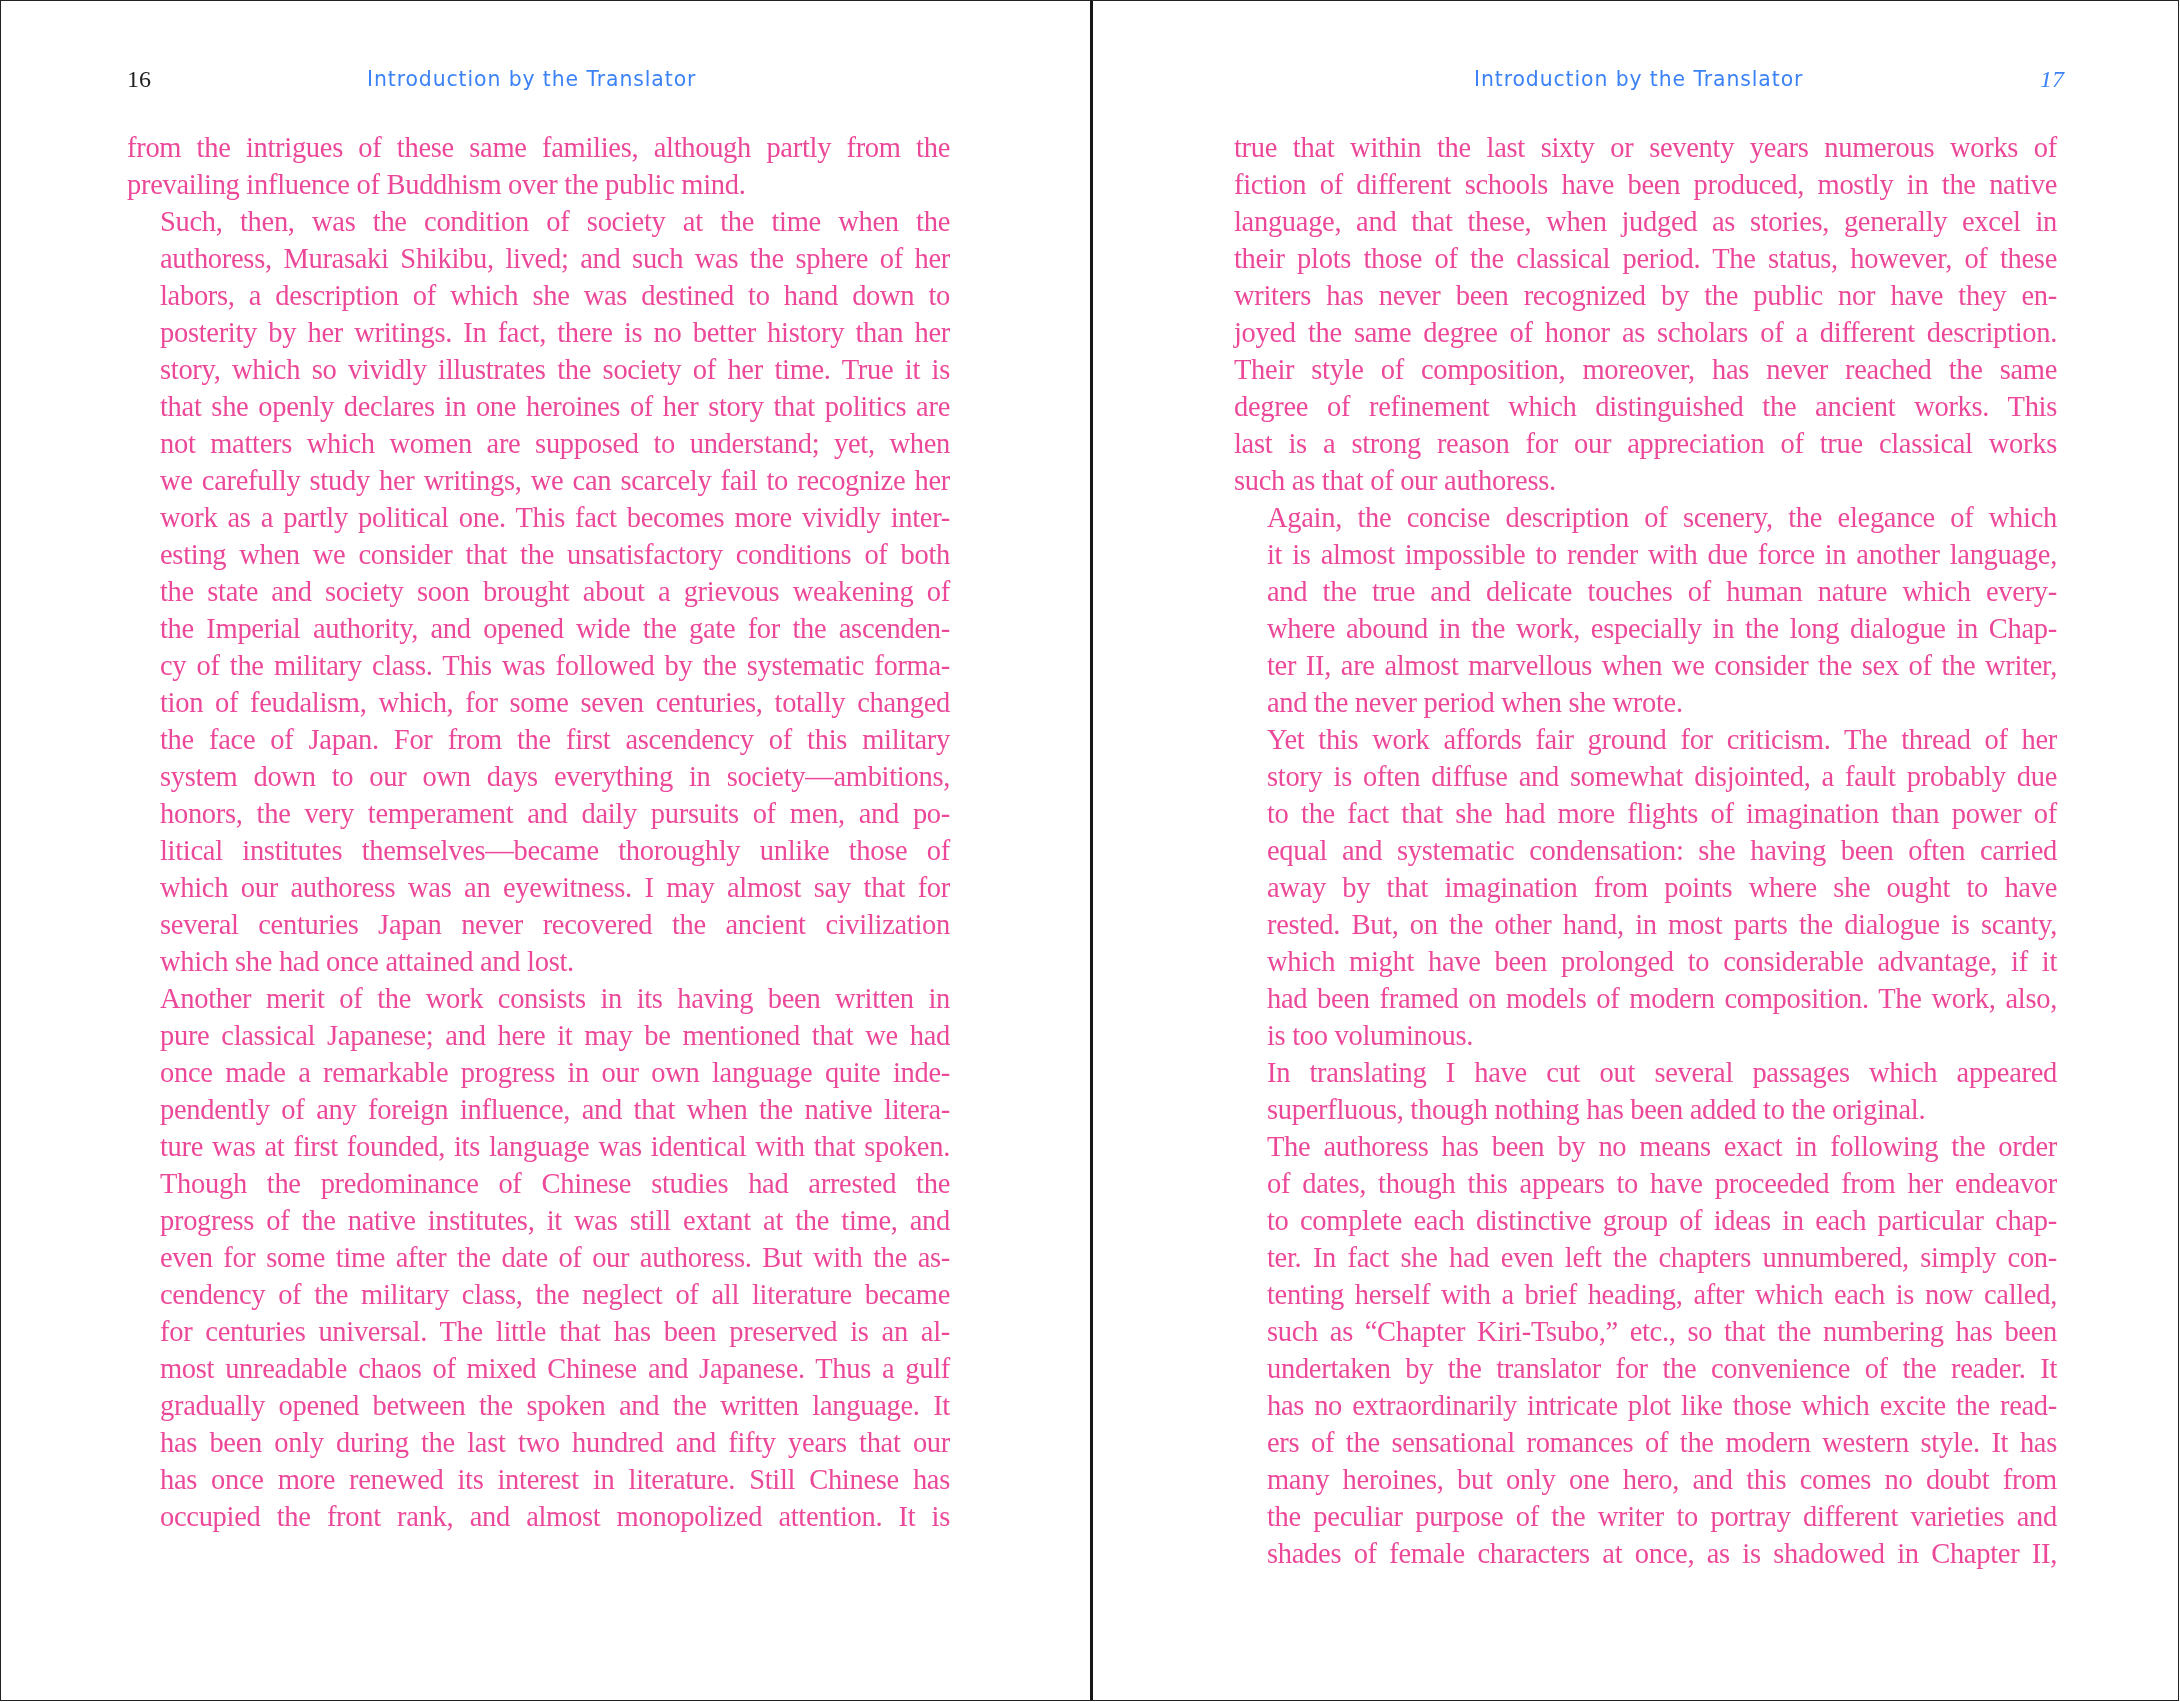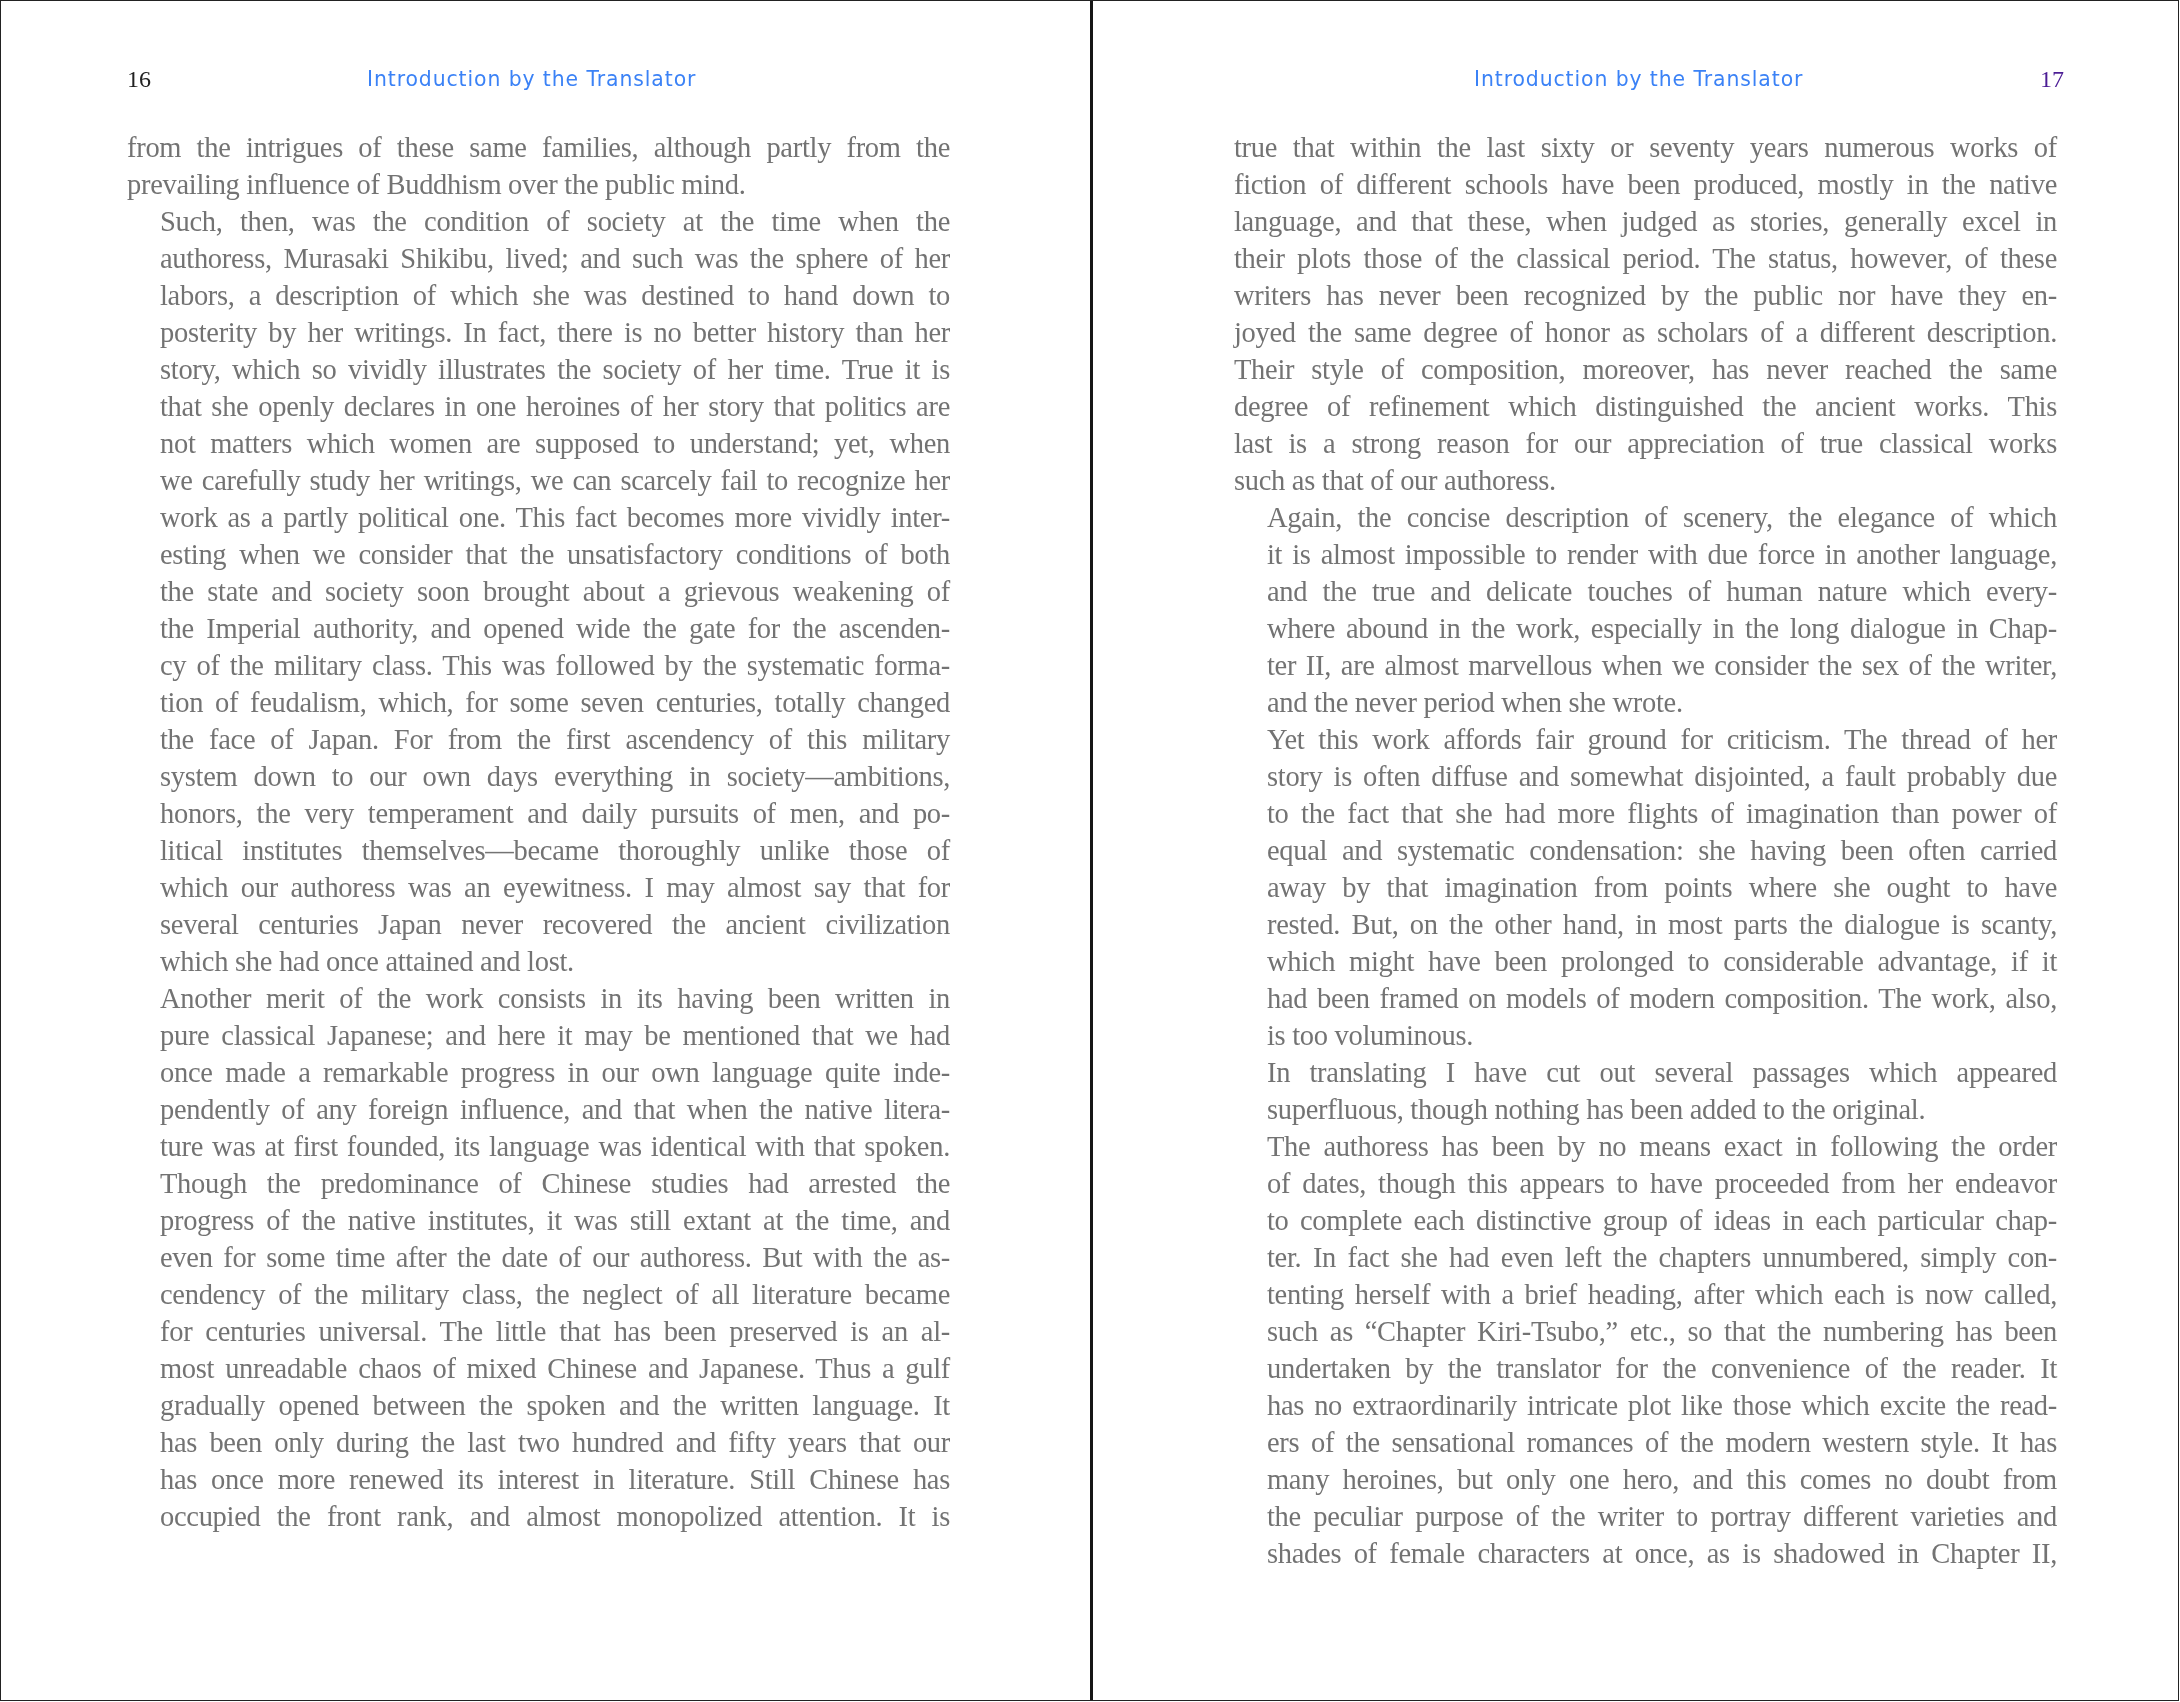--- a/index.html
+++ b/index.html
@@ -16,25 +16,25 @@
   .page.right { left: 1091px; width: 1086px; }
   .running-head {
     position: absolute; top: 61px; height: 34px;
     font-family: "DejaVu Sans", sans-serif; font-size: 20.4px; color: #3b82f6;
     letter-spacing: 0.9px; line-height: 34px;
   }
   .folio { font-family: "Liberation Serif", serif; font-size: 24px; }
   .left .folio { position: absolute; left: 126px; top: 61px; line-height: 34px; color:#222; }
   .left .running-title { left: 366px; width: 358px; text-align: left; }
   .right .running-title { left: 382px; width: 358px; text-align: left; }
-  .right .folio { position: absolute; left: 948px; top: 61px; line-height: 34px; color:#4c1d95; }
+  .right .folio { position: absolute; left: 948px; top: 61px; line-height: 34px; color:#3b82f6;font-style:italic; }
   .textblock {
     position: absolute; top: 128px;
     font-family: "Liberation Serif", serif; font-size: 28.5px; line-height: 37px;
-    color: #737373; text-align: justify;
+    color: #ec4899; text-align: justify;
     letter-spacing: -0.3px;
   }
   .left .textblock { left: 126px; width: 823px; }
   .right .textblock { left: 142px; width: 823px; }
   .textblock p { margin: 0; text-indent: 33px; }
   .textblock p.cont { text-indent: 0; }
   .line { display: block; text-align: justify; text-align-last: justify; white-space: nowrap; height: 37px; overflow: visible; }
   .line.last { text-align-last: left; }
 </style>
 </head>

